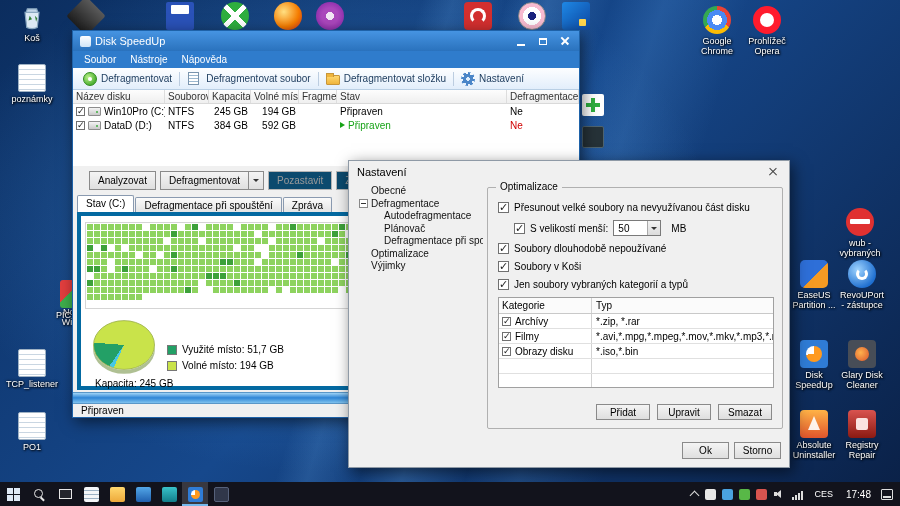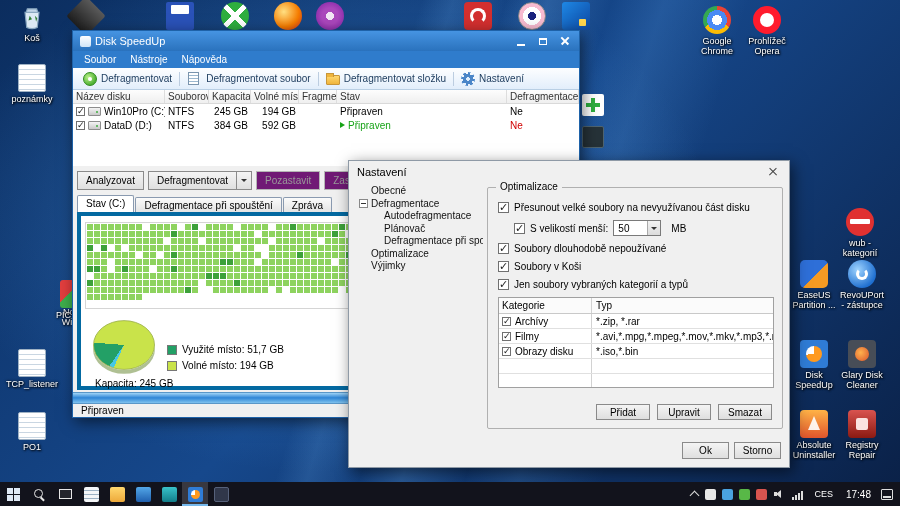--- a/index.html
+++ b/index.html
@@ -95,23 +95,23 @@
   .c-name { width:92px; flex:none; } .c-fs { width:44px; flex:none; } .c-cap { width:42px; flex:none; justify-content:flex-end; }
   .c-free { width:48px; flex:none; justify-content:flex-end; } .c-frag { width:38px; flex:none; }
   .c-stav { width:170px; flex:none; } .c-defrag { flex:1; }
   .cb { display:inline-block; width:11px; height:11px; background:#fff; border:1px solid #707070; position:relative; flex:none; }
   .cb.checked::after { content:"✓"; position:absolute; left:0; top:-2px; font-size:11px; font-weight:bold; color:#222; }
   .cb-s { width:9px; height:9px; } .cb-s.checked::after { font-size:9px; top:-2px; }
   .drive-ico { width:13px; height:9px; background:linear-gradient(#f4f4f4,#c9c9c9); border:1px solid #8d8d8d; border-radius:1px; margin:0 3px; position:relative; flex:none; }
   .drive-ico::after { content:""; position:absolute; right:2px; bottom:2px; width:2px; height:2px; background:#3fae3f; border-radius:50%; }
   .play-ico { width:0; height:0; border-left:5px solid #17a317; border-top:3px solid transparent; border-bottom:3px solid transparent; margin-right:3px; flex:none; }
   .green { color:#17a317; } .red { color:#d00000; }
-  .mw-actions { height:28px; display:flex; align-items:center; padding-left:4px; gap:4px; flex:none; }
+  .mw-actions { height:28px; display:flex; align-items:center; padding-left:16px; gap:4px; flex:none; }
   .pbtn { display:inline-flex; align-items:center; justify-content:center; height:19px; background:linear-gradient(#f4f4f4,#dfdfdf); border:1px solid #8a8a8a; font-size:10px; padding:0 8px; cursor:default; }
-  .pbtn.disabled { color:#9a9a9a; background:#701a75; border-color:#b5b5b5; }
+  .pbtn.disabled { color:#9a9a9a; background:#0c4a6e; border-color:#b5b5b5; }
   .split-btn { display:inline-flex; }
   .dd-part { padding:0 4px; border-left:none; }
   .caret { width:0; height:0; border:3px solid transparent; border-top-color:#333; margin-top:4px; }
   .mw-tabs { height:18px; display:flex; align-items:flex-end; padding-left:4px; flex:none; position:relative; z-index:2; }
   .tab { padding:2px 8px 1px; border:1px solid #8a9ab0; border-bottom:none; background:linear-gradient(#fbfbfb,#e4e4e4); margin-right:1px; font-size:10px; border-radius:2px 2px 0 0; }
   .tab.active { background:#fff; padding-bottom:3px; }
   .mw-content { height:178px; margin:0 4px; border:4px solid #0369a1; background:#fff; position:relative; flex:none; }
   #defrag-map { display:grid; gap:1px; padding:1px; margin:6px 4px; background:#fff; border:1px solid #d5d5d5; width:fit-content; }
   #defrag-map .cell { width:6px; height:6px; }
   .pie-wrap { position:absolute; left:12px; top:98px; width:62px; height:62px; transform:scaleY(.8); }
@@ -263,21 +263,21 @@
   <span class="dicon" style="left:692px;top:6px;width:50px;">
     <span class="ic ic-chrome"></span>
     <span class="lbl">Google Chrome</span>
   </span>
   <span class="dicon" style="left:742px;top:6px;width:50px;">
     <span class="ic ic-opera"></span>
     <span class="lbl">Prohlížeč Opera</span>
   </span>
   <span class="dicon" style="left:836px;top:208px;width:48px;">
     <span class="ic ic-wub"></span>
-    <span class="lbl">wub - kategorií</span>
+    <span class="lbl">wub - vybraných</span>
   </span>
   <span class="dicon" style="left:790px;top:260px;width:48px;">
     <span class="ic ic-easeus"></span>
     <span class="lbl">EaseUS Partition ...</span>
   </span>
   <span class="dicon" style="left:838px;top:260px;width:48px;">
     <span class="ic ic-revo"></span>
     <span class="lbl">RevoUPort - zástupce</span>
   </span>
   <span class="dicon" style="left:790px;top:340px;width:48px;">

